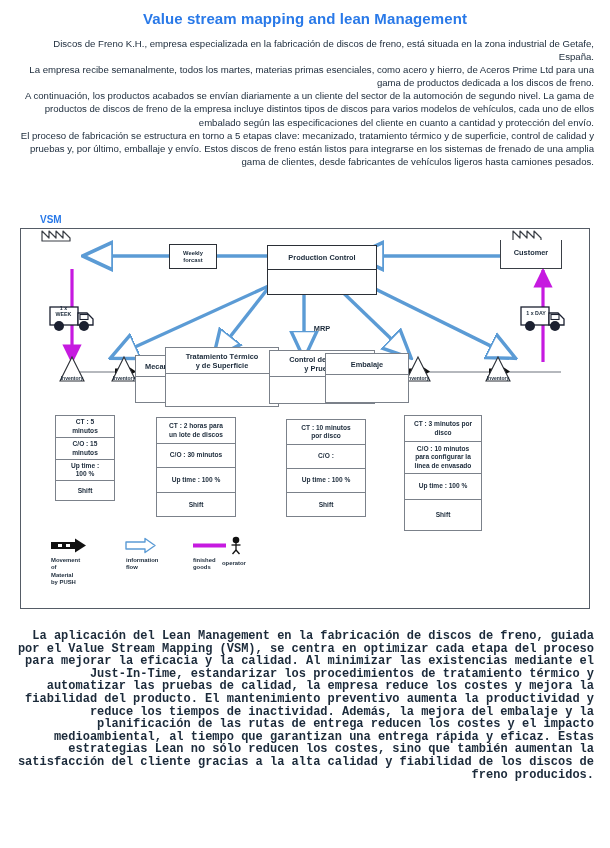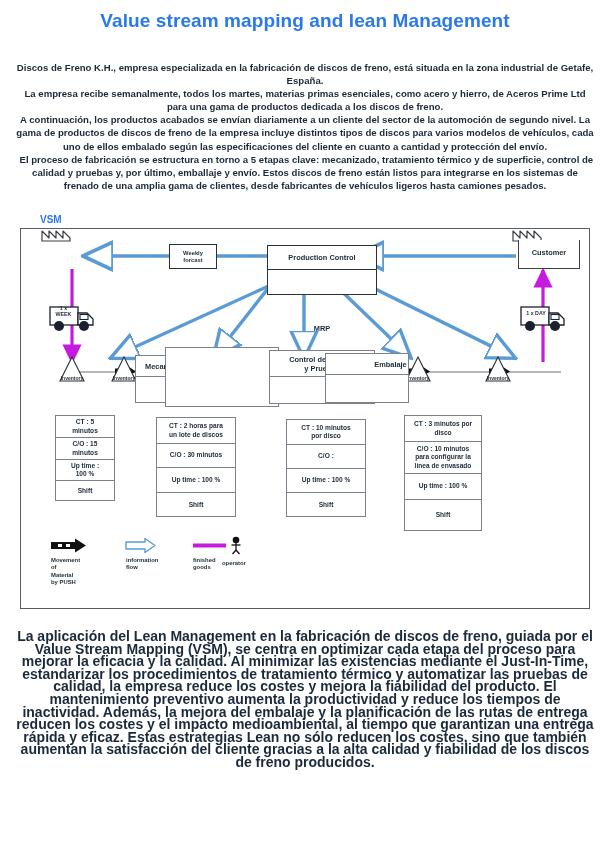--- a/index.html
+++ b/index.html
@@ -10,32 +10,32 @@
     font-family:"Liberation Sans", sans-serif;
     color:#1b2a3a;
     position:relative;
     overflow:hidden;
   }
 
   
   .doc-title {
     text-align:center;
     color:#2979e8;
-    font-size:19px;
+    font-size:15px;
     font-weight:bold;
     margin:10px 0 0 0;
     letter-spacing:.1px;
   }
   .intro {
-    margin:29px 16px 0 16px;
+    margin:10px 16px 0 16px;
     font-size:9.6px;
-    font-weight:bold;
+    font-weight:normal;
     line-height:13.1px;
     color:#1b2a3a;
-    text-align:center;
+    text-align:right;
     white-space:pre-wrap;
   }
 
   
   .vsm-label {
     position:absolute;
     left:40px; top:214px;
     color:#2979e8;
     font-size:10px;
     font-weight:bold;
@@ -106,22 +106,22 @@
     font-size:5px; font-weight:bold; color:#1b2a3a;
   }
   .leg-item { position:absolute; }
   .leg-text {
     font-size:5.9px; font-weight:bold; color:#1b2a3a; line-height:7.4px;
     white-space:pre-line;
   }
 
   .outro {
     position:absolute; left:16px; top:630px; width:578px;
-    font-size:14px; font-weight:bold; line-height:12.6px;
-    text-align:center; color:#1b2a3a;
+    font-size:12px; font-weight:bold; line-height:12.6px;
+    text-align:right; color:#1b2a3a;font-family:Liberation Mono, monospace;
   }
 </style>
 </head>
 <body>
 
 <div class="doc-title">Value stream mapping and lean Management</div>
 <div class="intro">Discos de Freno K.H., empresa especializada en la fabricación de discos de freno, está situada en la zona industrial de Getafe, España.
 La empresa recibe semanalmente, todos los martes, materias primas esenciales, como acero y hierro, de Aceros Prime Ltd para una gama de productos dedicada a los discos de freno.
 A continuación, los productos acabados se envían diariamente a un cliente del sector de la automoción de segundo nivel. La gama de productos de discos de freno de la empresa incluye distintos tipos de discos para varios modelos de vehículos, cada uno de ellos embalado según las especificaciones del cliente en cuanto a cantidad y protección del envío.
  El proceso de fabricación se estructura en torno a 5 etapas clave: mecanizado, tratamiento térmico y de superficie, control de calidad y pruebas y, por último, emballaje y envío. Estos discos de freno están listos para integrarse en los sistemas de frenado de una amplia gama de clientes, desde fabricantes de vehículos ligeros hasta camiones pesados.</div>
@@ -298,21 +298,21 @@
       <g fill="#111" stroke="#111">
         <circle cx="215" cy="311" r="3.3" stroke="none"></circle>
         <line x1="215" y1="314" x2="215" y2="321" stroke-width="1.3"></line>
         <line x1="210.5" y1="316" x2="219.5" y2="316" stroke-width="1.3"></line>
         <line x1="215" y1="321" x2="211.5" y2="325" stroke-width="1.3"></line>
         <line x1="215" y1="321" x2="218.5" y2="325" stroke-width="1.3"></line>
       </g>
     </svg>
 
 
-    <div class="factory" style="left:497px;top:0px;text-decoration:underline;">
+    <div class="factory" style="left:479px;top:0px;text-decoration:underline;">
       <div class="body"></div>
       <div class="lbl">Customer</div>
     </div>
 
     <div class="node bx-dark" style="left:148px;top:15px;width:48px;height:25px;display:flex;align-items:center;justify-content:center;">
       <div class="ttl" style="font-size:5.8px;white-space:pre-line;line-height:6.8px;">Weekly
 forcast</div>
     </div>
 
     <div class="node bx-dark" style="left:246px;top:16px;width:110px;height:50px;">
@@ -352,34 +352,38 @@
     </div>
 
     <div class="proc" style="left:114px;top:126px;width:62px;height:48px;">
       <div class="head">
         <div class="ttl" style="white-space:pre-line;">Mecanizado</div>
       </div>
       <div class="body"></div>
     </div>
 
     <div class="proc" style="left:144px;top:118px;width:114px;height:60px;">
+      <div class="head tall">
+        <div class="ttl" style="white-space:pre-line;">Tratamiento Térmico
+y de Superficie</div>
+      </div>
       <div class="body tall"></div>
     </div>
 
     <div class="proc" style="left:248px;top:121px;width:106px;height:54px;">
       <div class="head tall">
         <div class="ttl" style="white-space:pre-line;">Control de Calidad
 y Pruebas</div>
       </div>
       <div class="body tall"></div>
     </div>
 
     <div class="proc" style="left:304px;top:124px;width:84px;height:50px;">
       <div class="head">
-        <div class="ttl" style="white-space:pre-line;padding-left:47px;">Embalaje</div>
+        <div class="ttl" style="white-space:pre-line;">Embalaje</div>
       </div>
       <div class="body"></div>
     </div>
 
 
     <div class="dbox" style="left:34px;top:186px;width:60px;height:86px;">
       <div class="row" style="height:22px;white-space:pre-line;">CT : 5
 minutos</div>
       <div class="row" style="height:22px;white-space:pre-line;">C/O : 15
 minutos</div>

